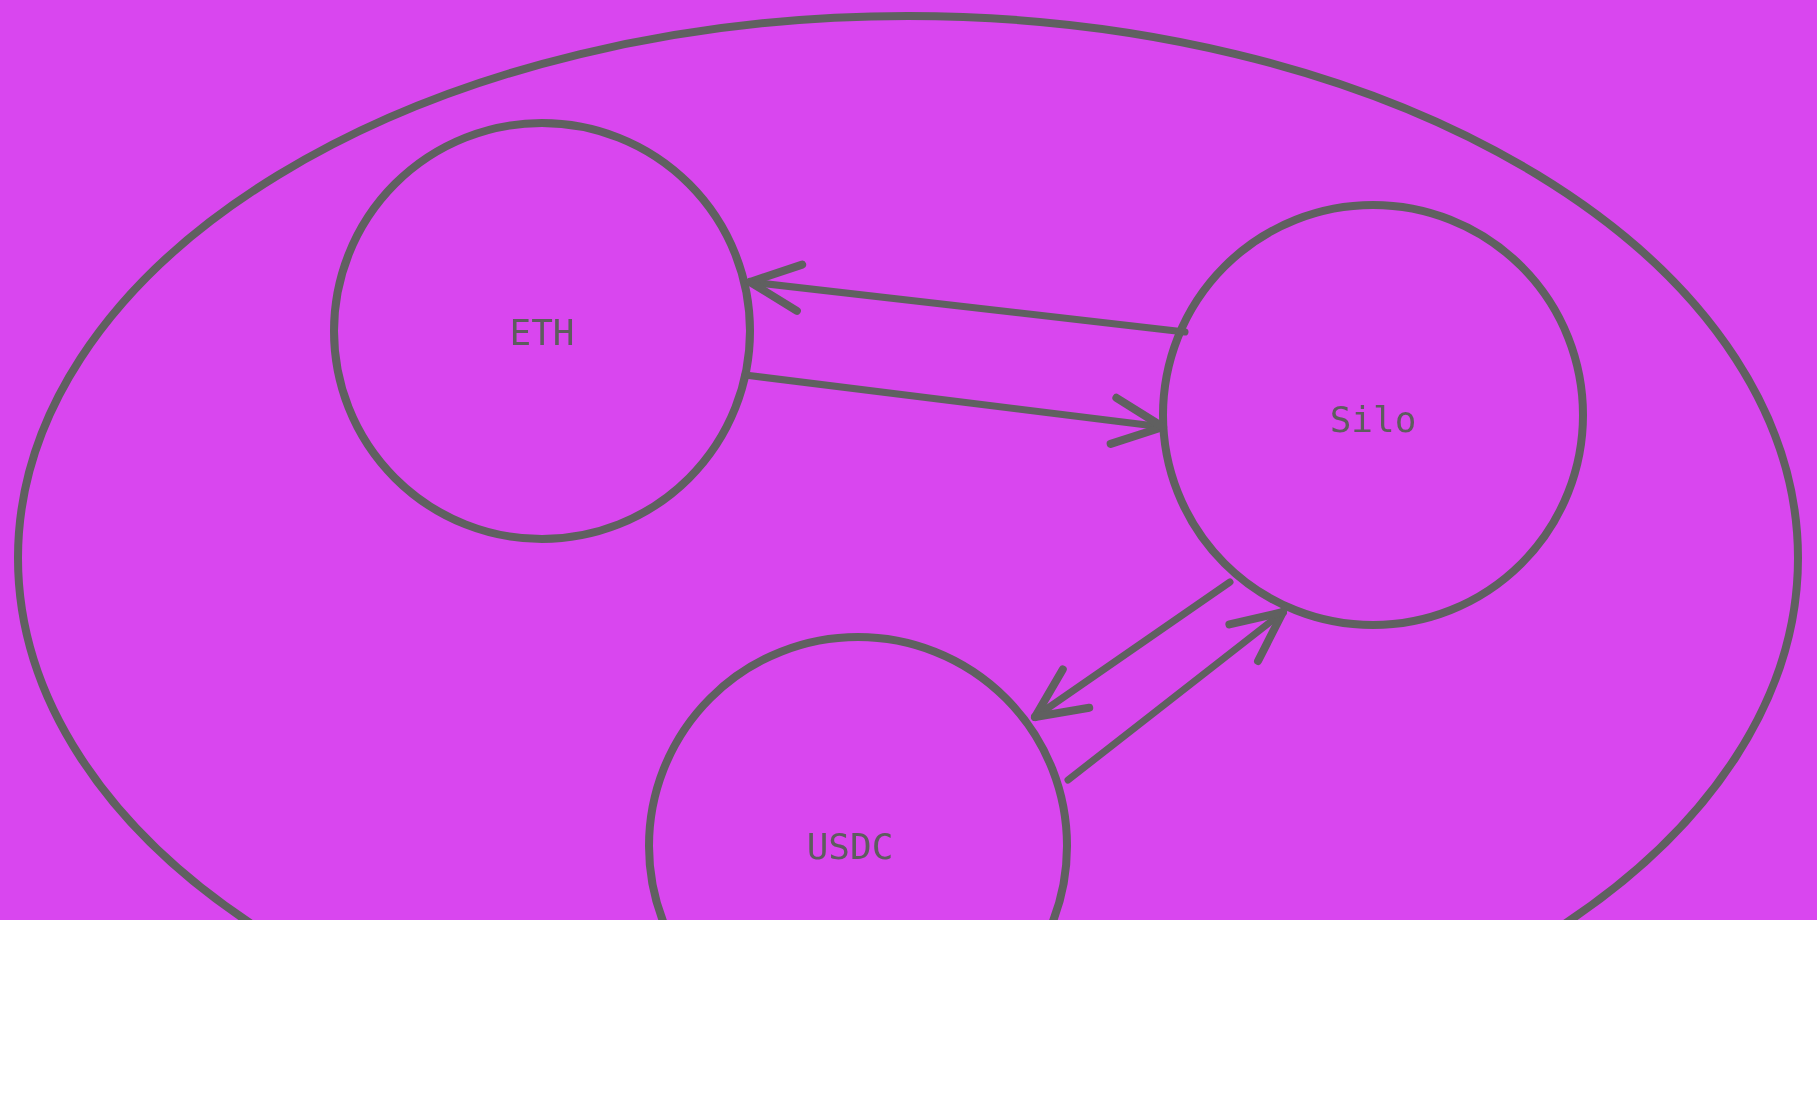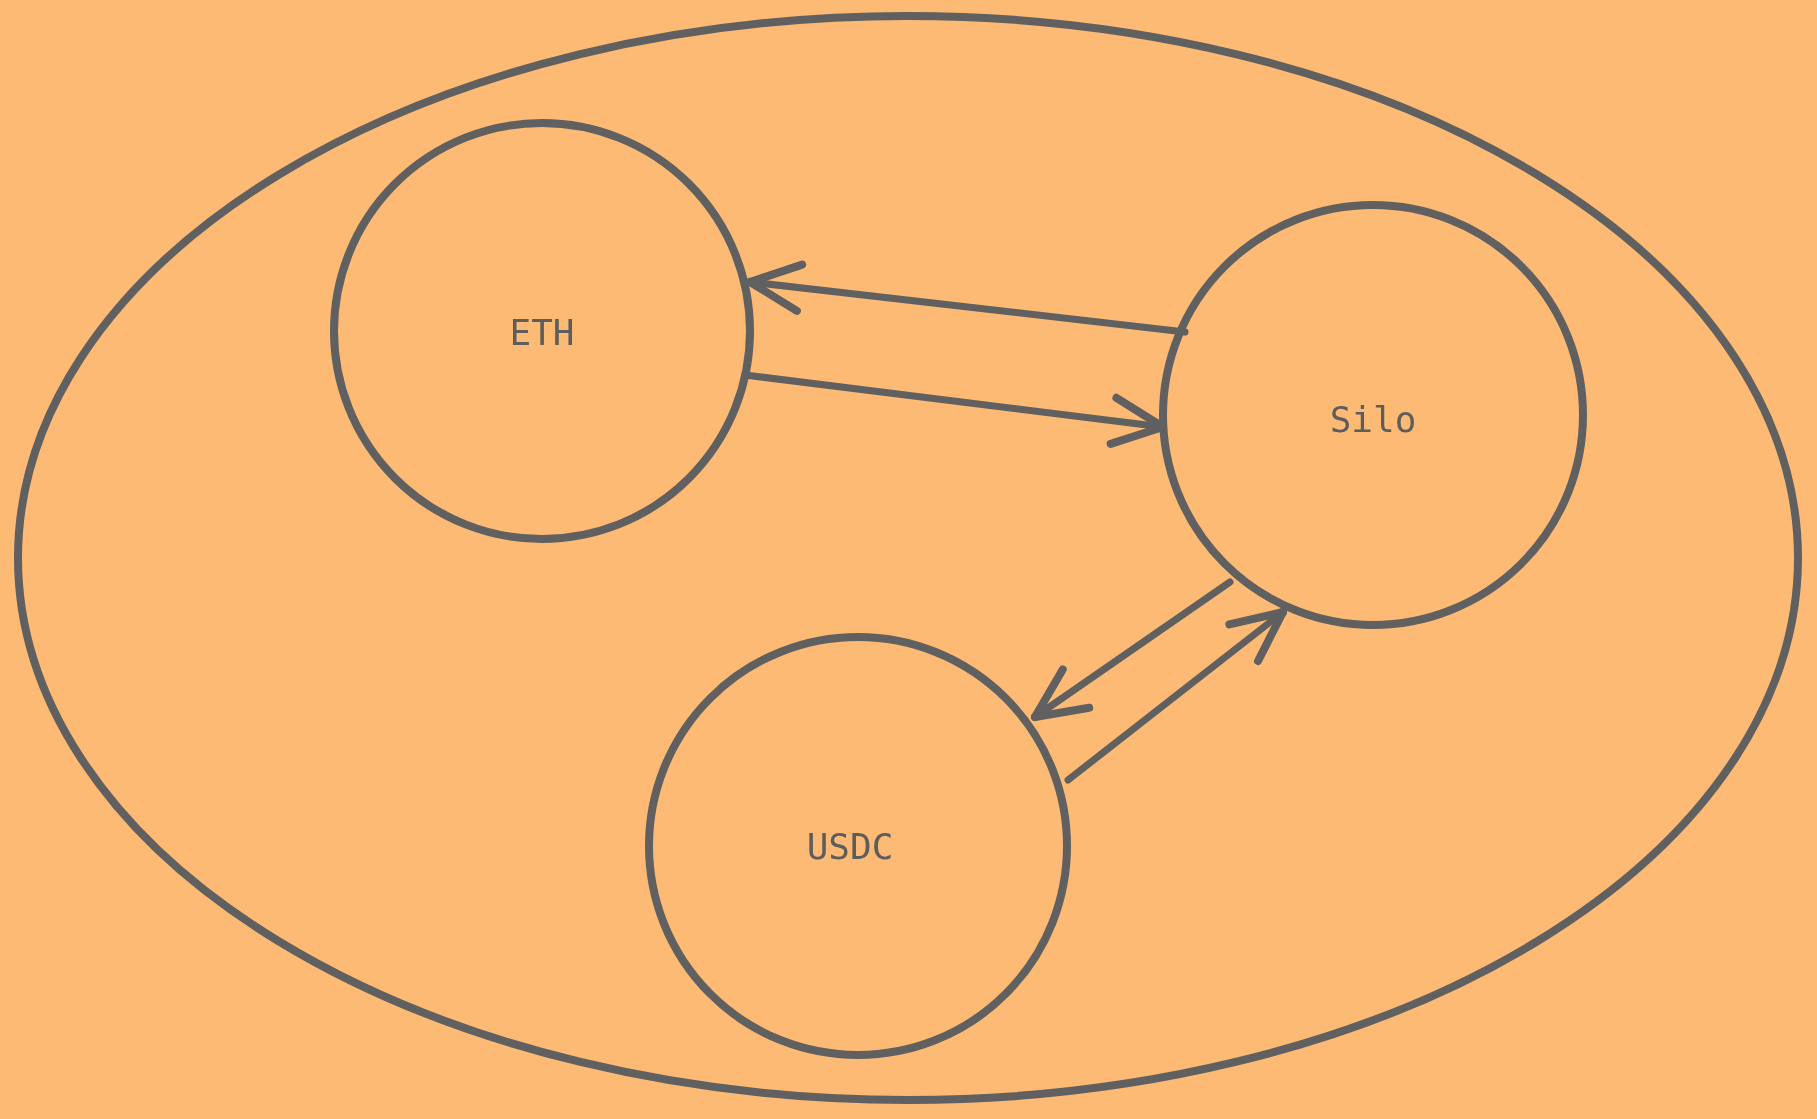--- a/index.html
+++ b/index.html
@@ -2,22 +2,22 @@
 <html><head>
 <meta charset="utf-8">
 <style>
   html, body {
     margin: 0;
     padding: 0;
     background: #ffffff;
   }
   .canvas-wrap {
     width: 1817px;
-    height: 1119px;
-    background: #fdba74;
+    height: 920px;
+    background: #d946ef;
     overflow: hidden;
   }
   svg {
     display: block;
   }
   .node-label {
     font-family: "DejaVu Sans Mono", "Liberation Mono", monospace;
     font-size: 36px;
     fill: #5d5d5d;
   }

